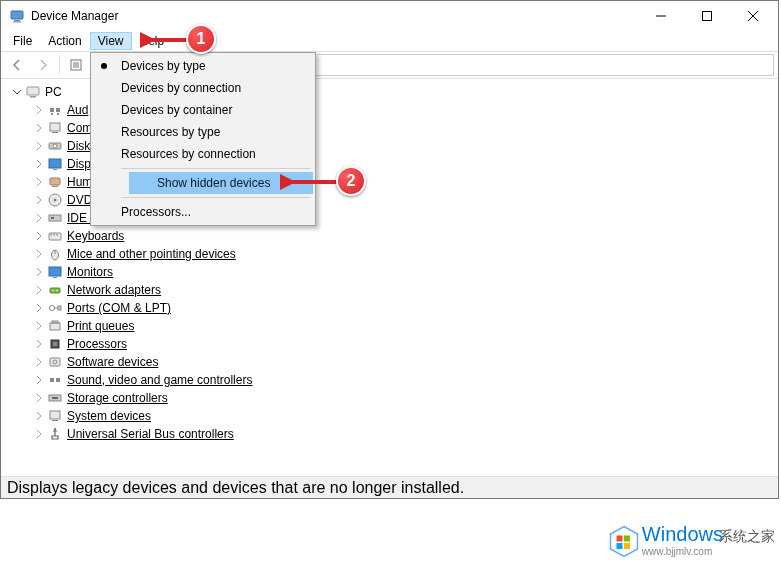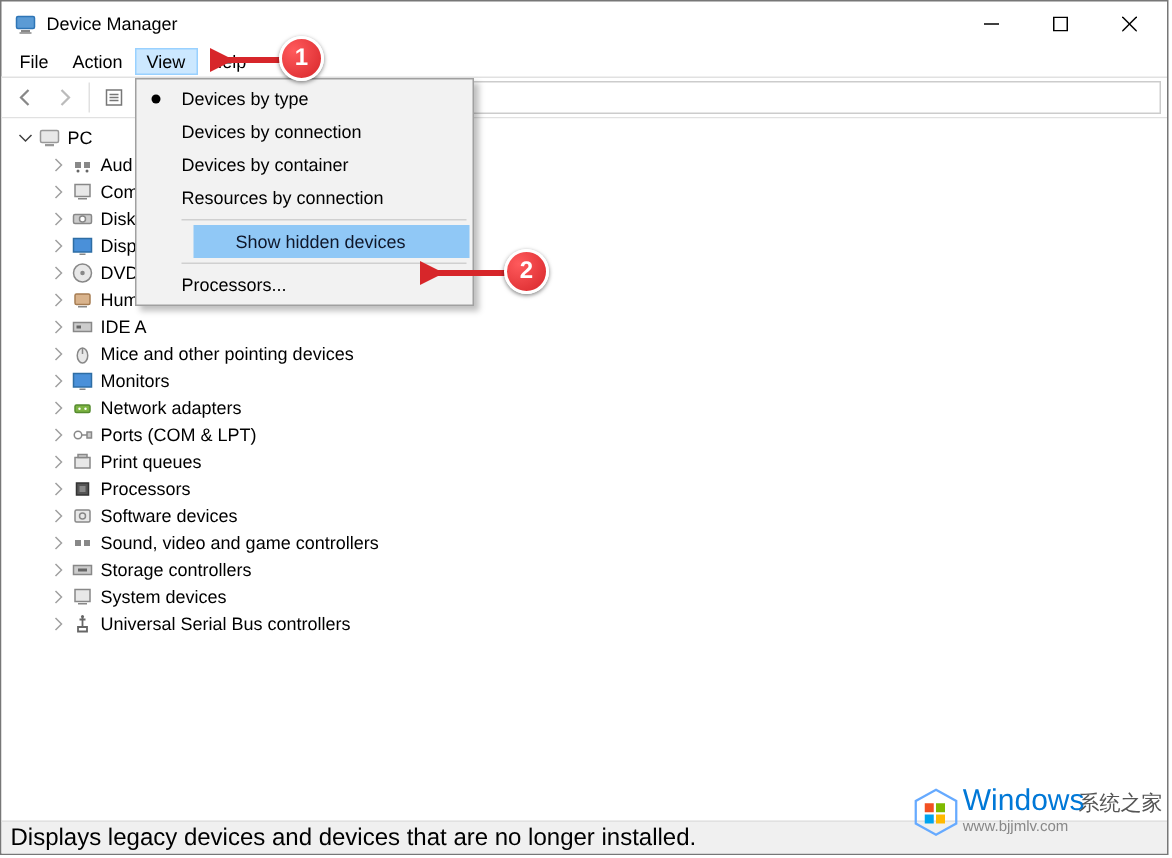--- a/index.html
+++ b/index.html
@@ -1,37 +1,37 @@
 <!DOCTYPE html>
 <html><head>
   <meta charset="utf-8">
   <style>
     * { box-sizing: border-box; margin: 0; padding: 0; font-family: "Segoe UI", Tahoma, sans-serif; }
     body { width: 781px; height: 572px; background: #fff; position: relative; overflow: hidden; }
-    .window { width: 779px; height: 570px; border: 1px solid #777; background: #fff; position: relative; display: flex; flex-direction: column; }
+    .window { width: 779px; height: 499px; border: 1px solid #777; background: #fff; position: relative; display: flex; flex-direction: column; }
     .titlebar { height: 30px; display: flex; align-items: center; padding: 0 2px 0 8px; font-size: 12px; color: #000; }
     .titlebar .title-icon { width: 16px; height: 16px; margin-right: 6px; display:inline-flex; align-items:center; justify-content:center; }
     .titlebar .title { flex: 1; }
     .titlebar .win-controls { display: flex; }
     .titlebar .wc { width: 46px; height: 30px; display:flex; align-items:center; justify-content:center; font-size:12px; color:#000; }
     .menubar { height: 20px; display:flex; align-items:center; padding: 0 4px; font-size:12px; }
     .menubar .mi { padding: 2px 8px; cursor: default; }
     .menubar .mi.highlight { background: #cce8ff; border: 1px solid #99d1ff; padding: 1px 7px; }
     .toolbar { height: 28px; border-top: 1px solid #e1e1e1; border-bottom: 1px solid #e1e1e1; display:flex; align-items:center; padding: 0 4px; gap: 2px; background: #fff; }
     .tb-btn { width: 24px; height: 22px; display:flex; align-items:center; justify-content:center; border: 1px solid transparent; }
     .tb-sep { width: 1px; height: 20px; background:#e1e1e1; margin: 0 2px; }
     .address { flex:1; height:22px; border:1px solid #ccc; margin-left:2px; display:flex; align-items:center; padding:0 4px; font-size:12px; background:#fff; }
     .content { flex:1; display:flex; overflow:hidden; background:#fff; }
     .tree { flex:1; overflow:auto; padding: 4px 0 0 0; font-size:12px; }
     .node { display:flex; align-items:center; height:18px; padding-left: 14px; white-space:nowrap; }
     .node.root { padding-left: 10px; }
     .node .tw { width:12px; height:12px; display:inline-flex; align-items:center; justify-content:center; margin-right:2px; color:#666; font-size:12px; }
     .node .ic { width:16px; height:16px; display:inline-flex; align-items:center; justify-content:center; margin-right:4px; }
     .children { padding-left: 18px; }
-    .children .node { padding-left: 14px; }
+    .children .node { padding-left: 14px; text-decoration: underline; }
     .statusbar { height: 22px; border-top: 1px solid #e1e1e1; font-size: 16px; display:flex; align-items:center; padding: 0 6px; background:#f0f0f0; color:#000; }
     .dropdown { position:absolute; left: 90px; top: 52px; width: 226px; background:#f2f2f2; border:1px solid #a0a0a0; box-shadow: 3px 3px 4px rgba(0,0,0,0.25); font-size:12px; padding: 2px; z-index: 10; }
     .dd-item { height: 22px; display:flex; align-items:center; padding-left: 28px; position:relative; }
     .dd-item.hover { background:#90c8f6; color:#0f172a;margin-left:36px; }
     .dd-bullet { position:absolute; left:8px; top:50%; transform:translateY(-50%); width:6px; height:6px; border-radius:50%; background:#000; }
     .dd-sep { height:1px; background:#d0d0d0; margin: 3px 2px 3px 28px; }
     .callout { position:absolute; width:30px; height:30px; border-radius:50%; background: radial-gradient(circle at 30% 30%, #ff5a5c, #d7262a); border:2px solid #fff; box-shadow: 0 1px 3px rgba(0,0,0,0.5); color:#fff; font-weight:bold; font-size:16px; display:flex; align-items:center; justify-content:center; z-index:30; }
     .arrow { position:absolute; z-index:25; }
     .watermark { position:absolute; right:6px; bottom:14px; display:flex; align-items:center; gap:0; font-size:14px; z-index:40; pointer-events:none;margin-top:40px; }
     .watermark .logo { width:36px; height:36px; }
@@ -186,53 +186,69 @@
             <span>Disp</span>
           </div>
           <div class="node">
             <span class="tw">
               <svg width="10" height="10" viewBox="0 0 10 10">
                 <path d="M3 1 L7 5 L3 9" fill="none" stroke="#a0a0a0" stroke-width="1"></path>
               </svg>
             </span>
             <span class="ic">
               <svg width="16" height="16" viewBox="0 0 16 16">
+                <rect x="3" y="4" width="10" height="7" rx="1" fill="#d9b38c" stroke="#a67c52"></rect>
+                <rect x="5" y="12" width="6" height="1" fill="#888"></rect>
+              </svg>
+            </span>
+            <span>Hum</span>
+          </div>
+          <div class="node">
+            <span class="tw">
+              <svg width="10" height="10" viewBox="0 0 10 10">
+                <path d="M3 1 L7 5 L3 9" fill="none" stroke="#a0a0a0" stroke-width="1"></path>
+              </svg>
+            </span>
+            <span class="ic">
+              <svg width="16" height="16" viewBox="0 0 16 16">
                 <circle cx="8" cy="8" r="6" fill="#e8e8e8" stroke="#888"></circle>
                 <circle cx="8" cy="8" r="1.5" fill="#888"></circle>
               </svg>
             </span>
             <span>DVD</span>
           </div>
           <div class="node">
             <span class="tw">
               <svg width="10" height="10" viewBox="0 0 10 10">
                 <path d="M3 1 L7 5 L3 9" fill="none" stroke="#a0a0a0" stroke-width="1"></path>
               </svg>
             </span>
             <span class="ic">
               <svg width="16" height="16" viewBox="0 0 16 16">
-                <rect x="3" y="4" width="10" height="7" rx="1" fill="#d9b38c" stroke="#a67c52"></rect>
-                <rect x="5" y="12" width="6" height="1" fill="#888"></rect>
-              </svg>
-            </span>
-            <span>Hum</span>
-          </div>
-          <div class="node">
-            <span class="tw">
-              <svg width="10" height="10" viewBox="0 0 10 10">
-                <path d="M3 1 L7 5 L3 9" fill="none" stroke="#a0a0a0" stroke-width="1"></path>
-              </svg>
-            </span>
-            <span class="ic">
-              <svg width="16" height="16" viewBox="0 0 16 16">
                 <rect x="2" y="5" width="12" height="6" fill="#ccc" stroke="#888"></rect>
                 <rect x="4" y="7" width="3" height="2" fill="#666"></rect>
               </svg>
             </span>
             <span>IDE A</span>
+          </div>
+          <div class="node">
+            <span class="tw">
+              <svg width="10" height="10" viewBox="0 0 10 10">
+                <path d="M3 1 L7 5 L3 9" fill="none" stroke="#a0a0a0" stroke-width="1"></path>
+              </svg>
+            </span>
+            <span class="ic">
+              <svg width="16" height="16" viewBox="0 0 16 16">
+                <rect x="2" y="5" width="12" height="7" rx="1" fill="#e8e8e8" stroke="#888"></rect>
+                <rect x="3" y="6" width="2" height="1.5" fill="#aaa"></rect>
+                <rect x="6" y="6" width="2" height="1.5" fill="#aaa"></rect>
+                <rect x="9" y="6" width="2" height="1.5" fill="#aaa"></rect>
+              </svg>
+            </span>
+            <span>Keyboards</span>
           </div>
           <div class="node">
             <span class="tw">
               <svg width="10" height="10" viewBox="0 0 10 10">
                 <path d="M3 1 L7 5 L3 9" fill="none" stroke="#a0a0a0" stroke-width="1"></path>
               </svg>
             </span>
             <span class="ic">
               <svg width="16" height="16" viewBox="0 0 16 16">
                 <ellipse cx="8" cy="9" rx="3.5" ry="5" fill="#e8e8e8" stroke="#888"></ellipse>
@@ -394,20 +410,23 @@
 <div class="dropdown">
   <div class="dd-item">
     <span class="dd-bullet"></span>
     <span>Devices by type</span>
   </div>
   <div class="dd-item">
     <span>Devices by connection</span>
   </div>
   <div class="dd-item">
     <span>Devices by container</span>
+  </div>
+  <div class="dd-item">
+    <span>Resources by type</span>
   </div>
   <div class="dd-item">
     <span>Resources by connection</span>
   </div>
   <div class="dd-sep"></div>
   <div class="dd-item hover">
     <span>Show hidden devices</span>
   </div>
   <div class="dd-sep"></div>
   <div class="dd-item">

